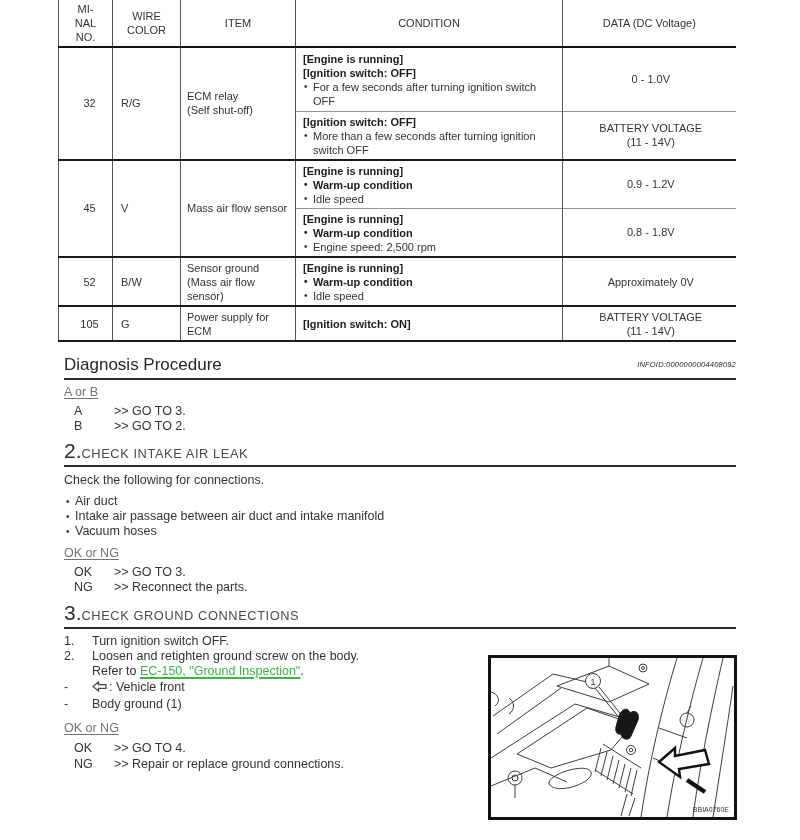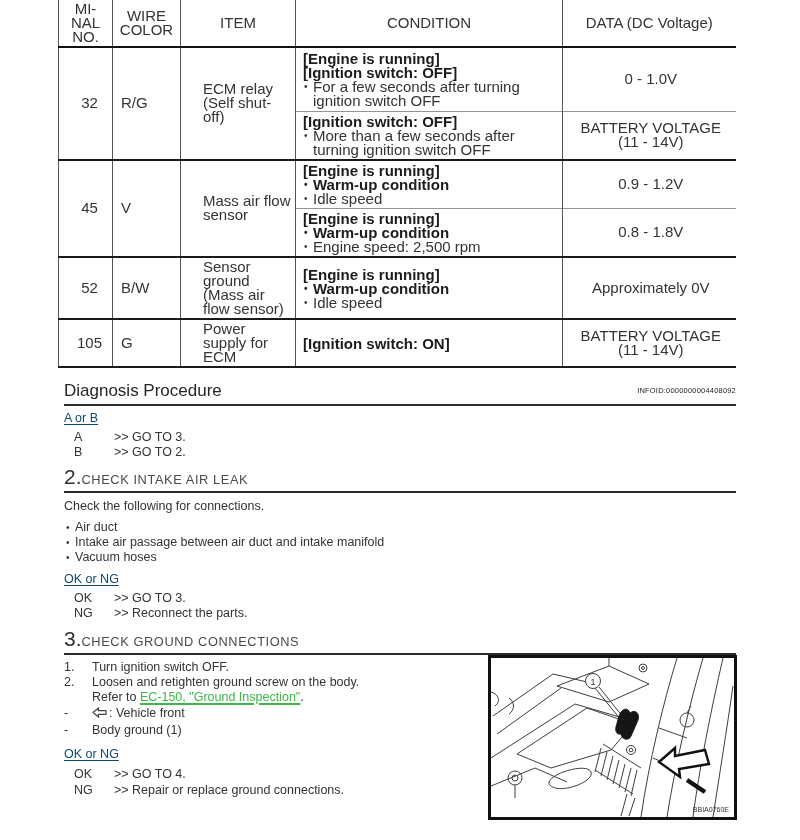--- a/index.html
+++ b/index.html
@@ -7,56 +7,56 @@
   .page {
     position:relative; width:800px; height:840px; overflow:hidden;
     background:#fff; color:#333;
     font-family:"Liberation Sans","DejaVu Sans",sans-serif;
   }
 
   
   table.spec {
     border-collapse:collapse; table-layout:fixed;
     margin-left:58px; width:677px;
-    font-size:15px; line-height:14px; color:#333;
+    font-size:11px; line-height:14px; color:#333;
     border-left:1px solid #555;
   }
   table.spec th, table.spec td { border-right:1px solid #555; vertical-align:middle; }
   table.spec .lastcol { border-right:none;text-align:center; }
   tr.hdr th {
     font-weight:normal; text-align:center; color:#333;
     height:43px; border-bottom:2px solid #111; padding:2px 3px;
   }
   .pre { white-space:pre-line; }
   td.cell-term { text-align:center; padding-left:8px; }
   td.cell-color { padding-left:8px;margin-top:37px; }
-  td.cell-item { padding:2px 4px 2px 22px;margin-left:16px; }
+  td.cell-item { padding:2px 4px 2px 6px;margin-left:16px; }
   td.cell-cond { vertical-align:top; padding:3px 6px 2px 7px; }
   td.cell-cond.vmid { vertical-align:middle; }
   td.cell-data { padding:2px 4px 2px 7px; }
   .gb { border-bottom:2px solid #1a1a1a !important; }
   .sub-sep { border-top:1px solid #949494; }
   .cline { color:#333; }
   .cline.bold { font-weight:bold; color:#1c1c1c; }
   .cline.bullet { position:relative; padding-left:10px; }
   .cline.bullet::before { content:"\2022"; position:absolute; left:1px; font-size:10px; }
   tr.h64 { height:64px; } tr.h45 { height:45px; } tr.h49 { height:49px; }
   tr.h46 { height:46px; } tr.h35 { height:35px; }
 
   
   .content { margin:8px 64px 0 64px; width:672px; font-size:12.5px; line-height:15px; }
   .doc-head { display:flex; justify-content:space-between; align-items:flex-end; }
   .doc-title { font-size:17px; line-height:21px; color:#262626; }
-  .infoid { font-size:7.5px; color:#222; padding-bottom:3px; letter-spacing:0.2px;margin-top:7px; }
+  .infoid { font-size:7.5px; font-style:italic; color:#222; padding-bottom:3px; letter-spacing:0.2px;margin-top:7px; }
   .step-head { margin-top:10px; white-space:nowrap; }
   .step-num { font-size:21px; line-height:22px; color:#2e2e2e; }
   .step-title { font-size:12.8px; letter-spacing:0.6px; color:#4a4a4a; }
   .rule { border-bottom:2px solid #2b2b2b; margin-top:3px; }
   .qline { margin-top:6px; color:#333; }
-  .choice { margin-top:5px; text-decoration:underline; text-underline-offset:2px; color:#0c4a6e; display:inline-block; }
+  .choice { margin-top:5px; text-decoration:underline; text-underline-offset:2px; color:#737373; display:inline-block; }
   .results { margin-top:4px; }
   .result { display:flex; line-height:15px; }
   .result-label { width:50px; padding-left:10px; }
   .bullets { margin-top:6px; }
   .blt { position:relative; padding-left:11px; line-height:15px; }
   .blt::before { content:"\2022"; position:absolute; left:2px; font-size:10px; }
   .step3-body { max-width:420px; }
   .oli { display:flex; line-height:15px; }
   .oli-marker { width:28px; flex:0 0 28px; }
   .oli-body { flex:1; }

